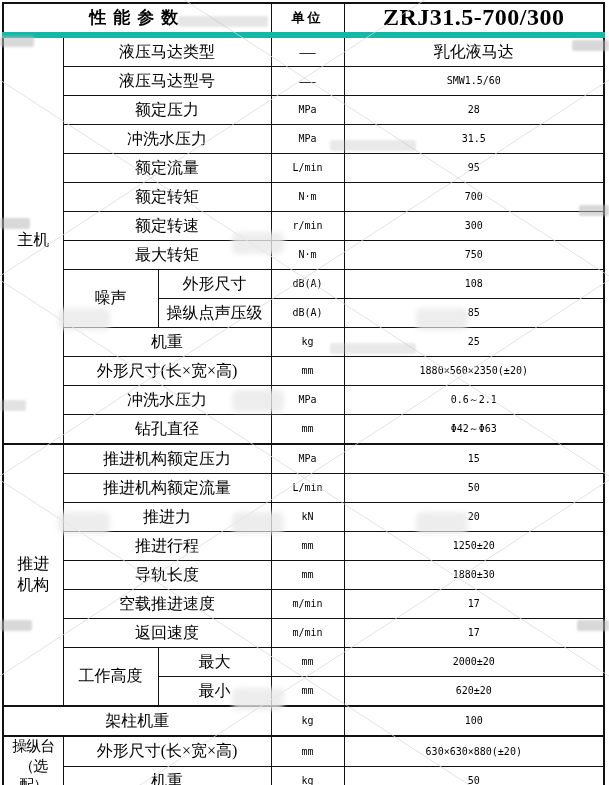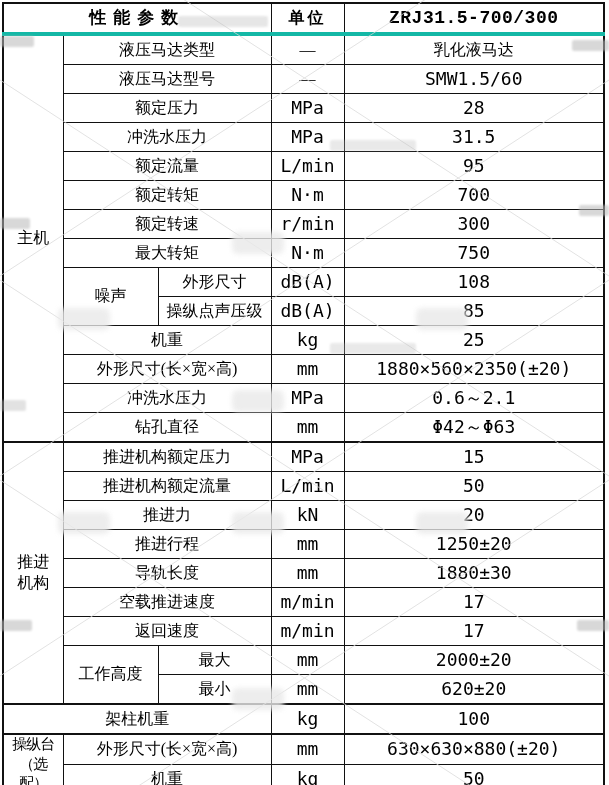--- a/index.html
+++ b/index.html
@@ -43,30 +43,30 @@
     height:28px;
     padding:0 2px;
     text-align:center;
     vertical-align:middle;
     font-weight:normal;
     font-size:16px;
     line-height:1.15;
     overflow:hidden;
     white-space:nowrap;
   }
-  thead th{border-bottom:4px solid #14b8a6;margin-left:28px;}
+  thead th{border-bottom:6px solid #14b8a6;margin-left:28px;}
   th.h-param{font-weight:bold;font-size:17px;letter-spacing:7px;}
-  th.h-unit{font-weight:bold;font-size:16px;letter-spacing:3px;}
+  th.h-unit{font-weight:bold;font-size:13px;letter-spacing:3px;}
   th.h-model{
-    font-family:Liberation Mono, monospace;
-    font-weight:bold;font-size:18px;letter-spacing:.5px;border-radius:9px;
+    font-family:Liberation Serif, serif;
+    font-weight:bold;font-size:24px;letter-spacing:.5px;border-radius:9px;
   }
   td.mono{
     font-family:"DejaVu Sans Mono","Liberation Mono",monospace;
-    font-size:18px;
+    font-size:10px;
   }
   td.zh-val{font-size:16px;margin-left:39px;}
   td.group{font-size:16px;white-space:pre-line;line-height:1.3;}
   td.group.small{font-size:15px;letter-spacing:-1px;}
   tr.sep td{border-top:2px solid #111;text-align:center;}
 </style>
 </head>
 <body>
 <div class="page">
 

